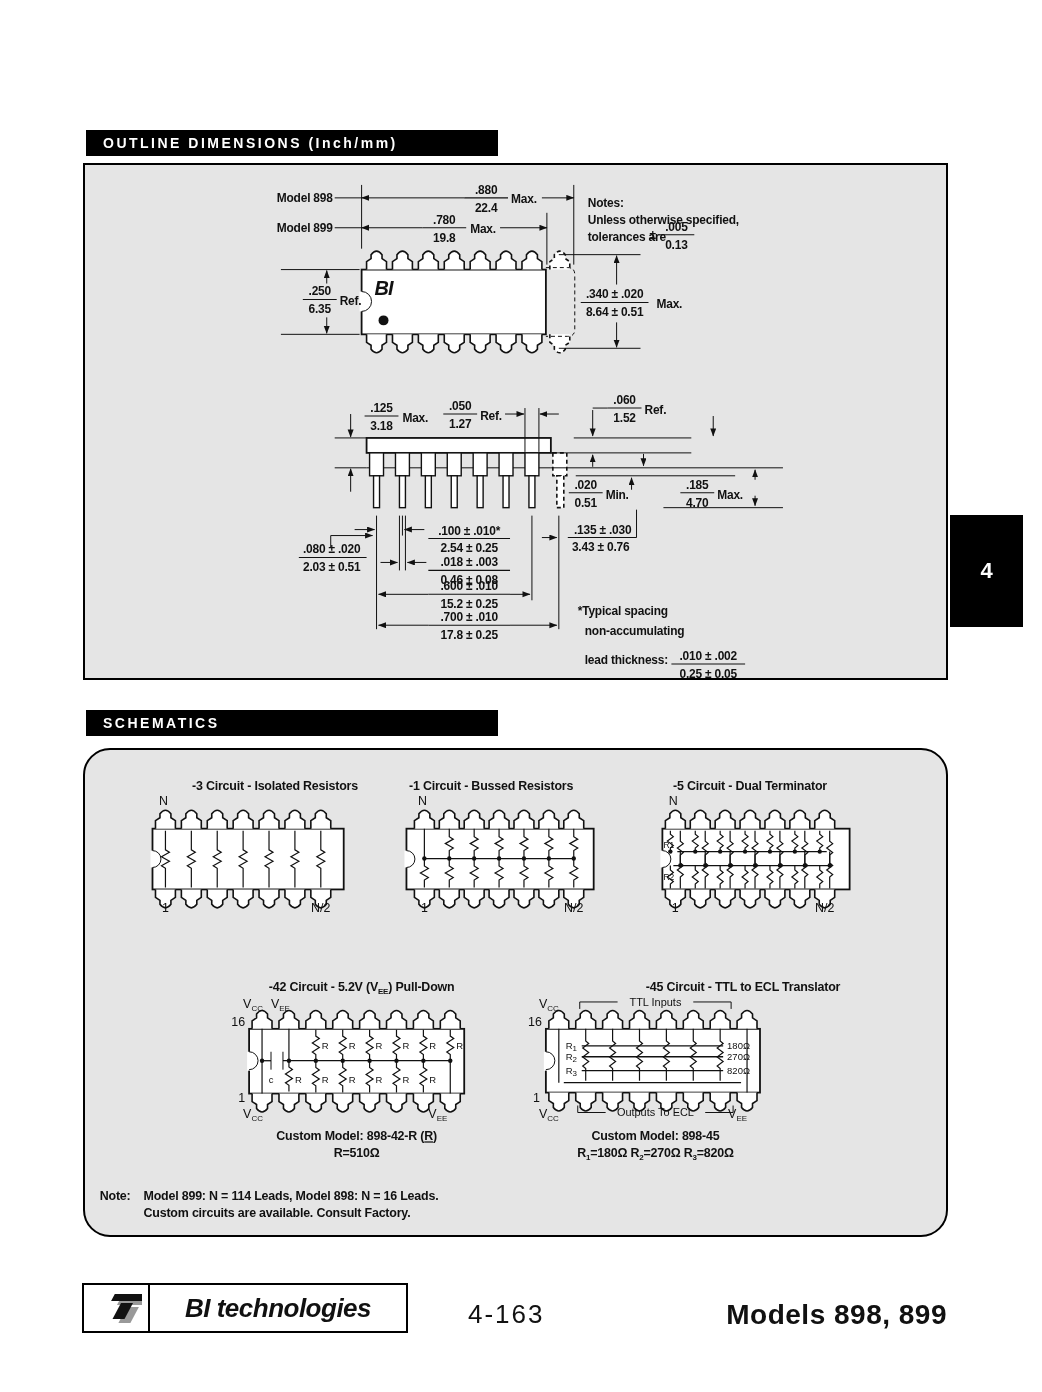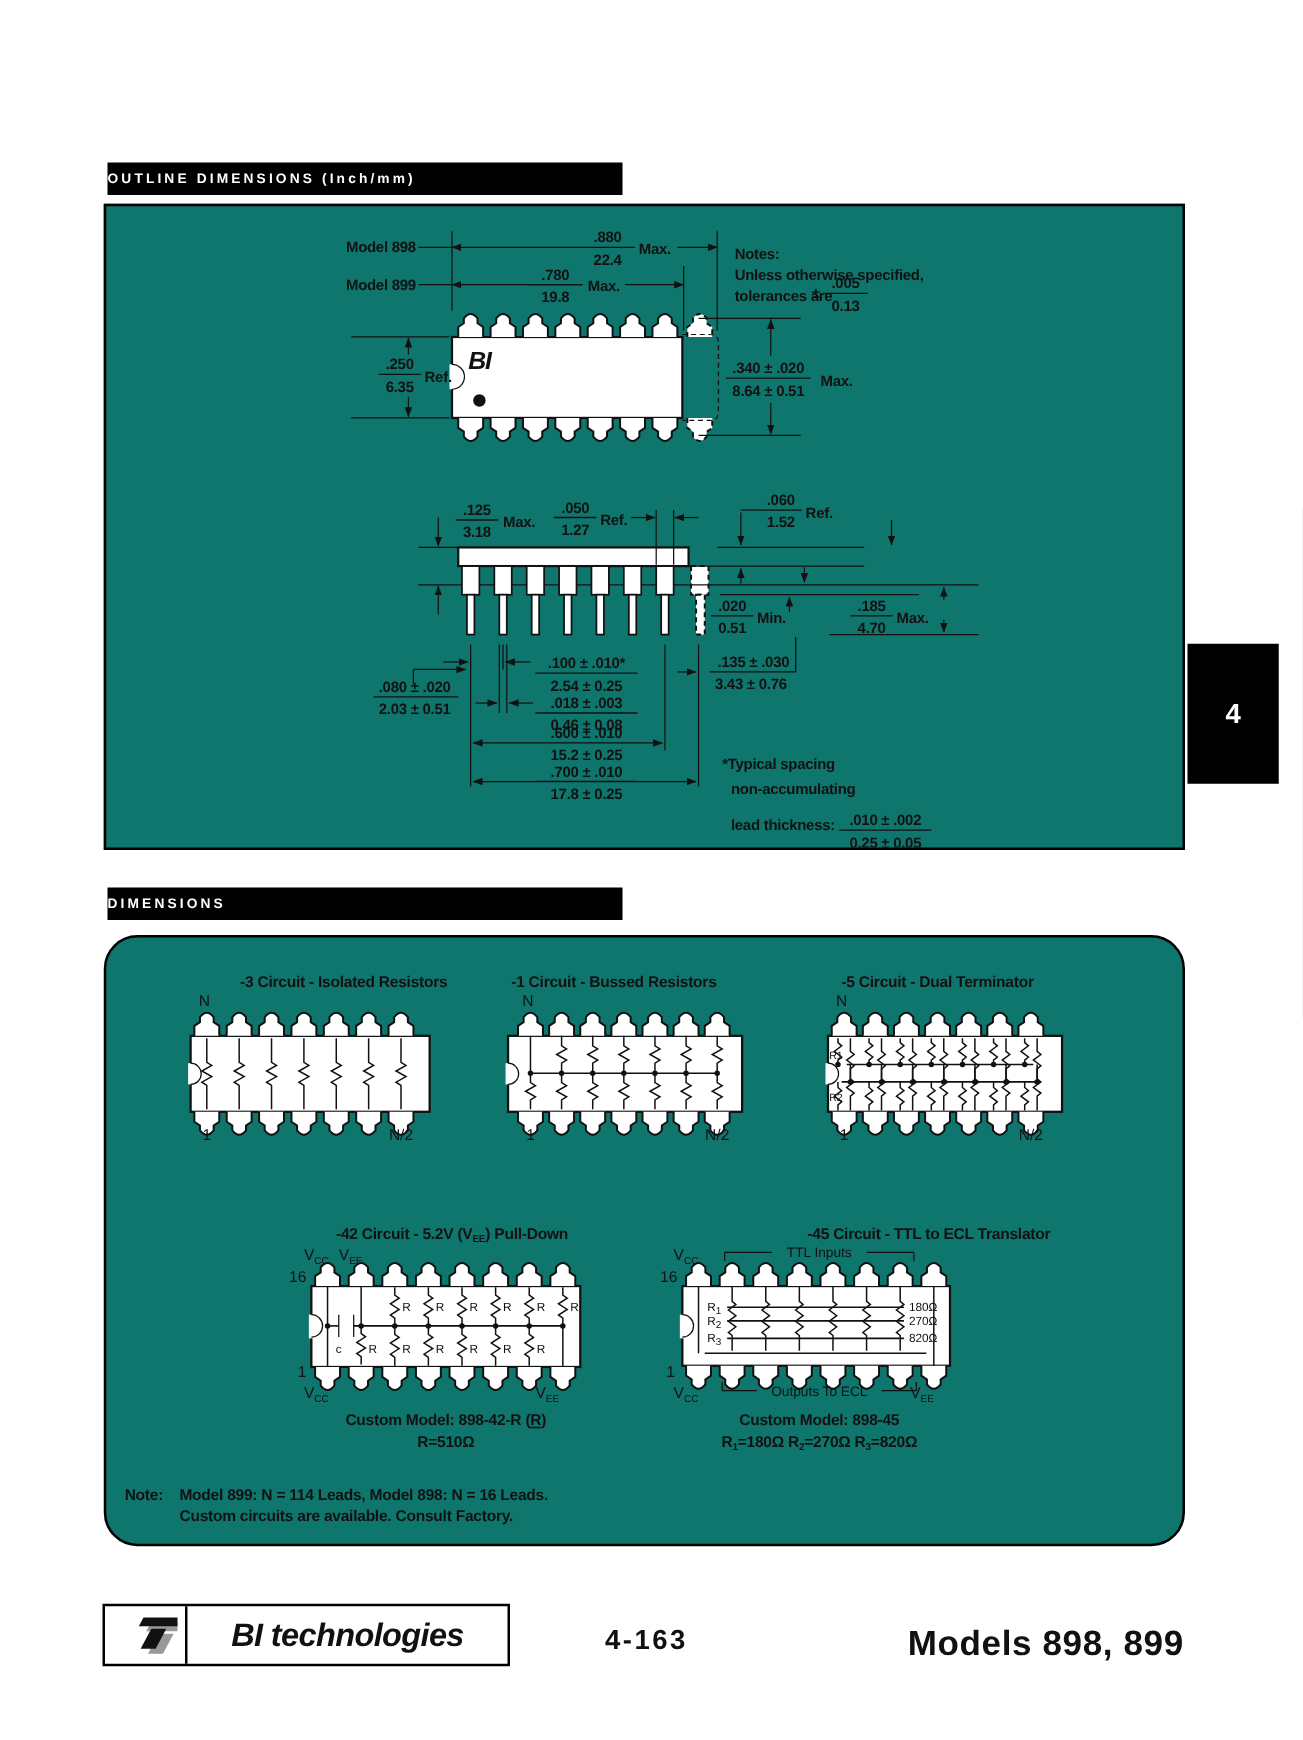--- a/index.html
+++ b/index.html
@@ -1,20 +1,20 @@
 <!DOCTYPE html>
 <html><head>
 <meta charset="utf-8">
 <style>
   html,body{margin:0;padding:0;background:#e8e8e8;}
   .page{position:relative;width:1042px;height:1392px;background:#fff;overflow:hidden;
         font-family:"Liberation Sans",sans-serif;color:#111;}
   .secbar{position:absolute;background:#000;color:#fff;height:26px;line-height:26px;
-          font-weight:700;font-size:11px;letter-spacing:2.5px;box-sizing:border-box;}
-  .box{position:absolute;border:2px solid #000;background:#0f766e;box-sizing:border-box;}
+          padding-left:17px;font-weight:700;font-size:14px;letter-spacing:2.5px;box-sizing:border-box;}
+  .box{position:absolute;border:2px solid #000;background:#e5e5e5;box-sizing:border-box;}
   .tab4{position:absolute;left:950px;top:515px;width:73px;height:112px;background:#000;
         display:flex;align-items:center;justify-content:center;color:#fff;
         font-size:22px;font-weight:700;}
   svg{display:block;}
   svg text{font-family:"Liberation Sans",sans-serif;fill:#111;}
   .t{font-size:12px;font-weight:700;letter-spacing:-0.2px;}
   .ttl{font-size:12.5px;font-weight:700;letter-spacing:-0.2px;}
   .big{font-size:12.5px;font-weight:400;}
   .sm{font-size:9.5px;font-weight:400;}
   .xs{font-size:8.5px;font-weight:400;}
@@ -27,21 +27,21 @@
   .res{fill:none;stroke:#111;stroke-width:1.2;}
   .wire{stroke:#111;stroke-width:1.2;fill:none;}
   .bus{stroke:#111;stroke-width:1.3;fill:none;}
   .dash{stroke-dasharray:4,3;}
   .frac{stroke:#111;stroke-width:1.1;}
   .footer-box{position:absolute;left:82px;top:1283px;width:326px;height:50px;
               border:2.5px solid #000;box-sizing:border-box;display:flex;align-items:stretch;}
   .footer-logo-cell{width:64px;border-right:2.5px solid #000;display:flex;align-items:center;justify-content:center;}
   .footer-brand-cell{flex:1;display:flex;align-items:center;justify-content:center;
                      font-style:italic;font-weight:700;font-size:26px;letter-spacing:-0.5px;}
-  .pageno{position:absolute;left:484px;top:1299px;font-size:22px;font-weight:700;letter-spacing:2px;}
+  .pageno{position:absolute;left:468px;top:1299px;font-size:26px;font-weight:400;letter-spacing:2px;}
   .models{position:absolute;right:95px;top:1299px;font-size:28px;font-weight:700;letter-spacing:0.5px;}
 </style>
 </head>
 <body>
 
 <div class="page">
 
   <div class="secbar" style="left:86px;top:130px;width:412px;">
     <span>OUTLINE DIMENSIONS (Inch/mm)</span>
   </div>
@@ -258,21 +258,21 @@
         </g>
       </g>
     </svg>
   </div>
 
   <div class="tab4">
     <span>4</span>
   </div>
 
   <div class="secbar" style="left:86px;top:710px;width:412px;">
-    <span>DIMENSIONS</span>
+    <span>SCHEMATICS</span>
   </div>
 
   <div class="box" style="left:83px;top:748px;width:865px;height:489px;border-radius:27px;">
     <svg width="861" height="485" viewBox="0 0 863 487">
 
       <g>
         <text class="ttl" x="190" y="40" text-anchor="middle">-3 Circuit - Isolated Resistors</text>
         <text class="big" x="78" y="55" text-anchor="middle">N</text>
         <rect class="body-rect" x="67" y="79" width="192" height="61"></rect>
         <rect x="65" y="101" width="4" height="17" fill="#fff" stroke="none"></rect>

